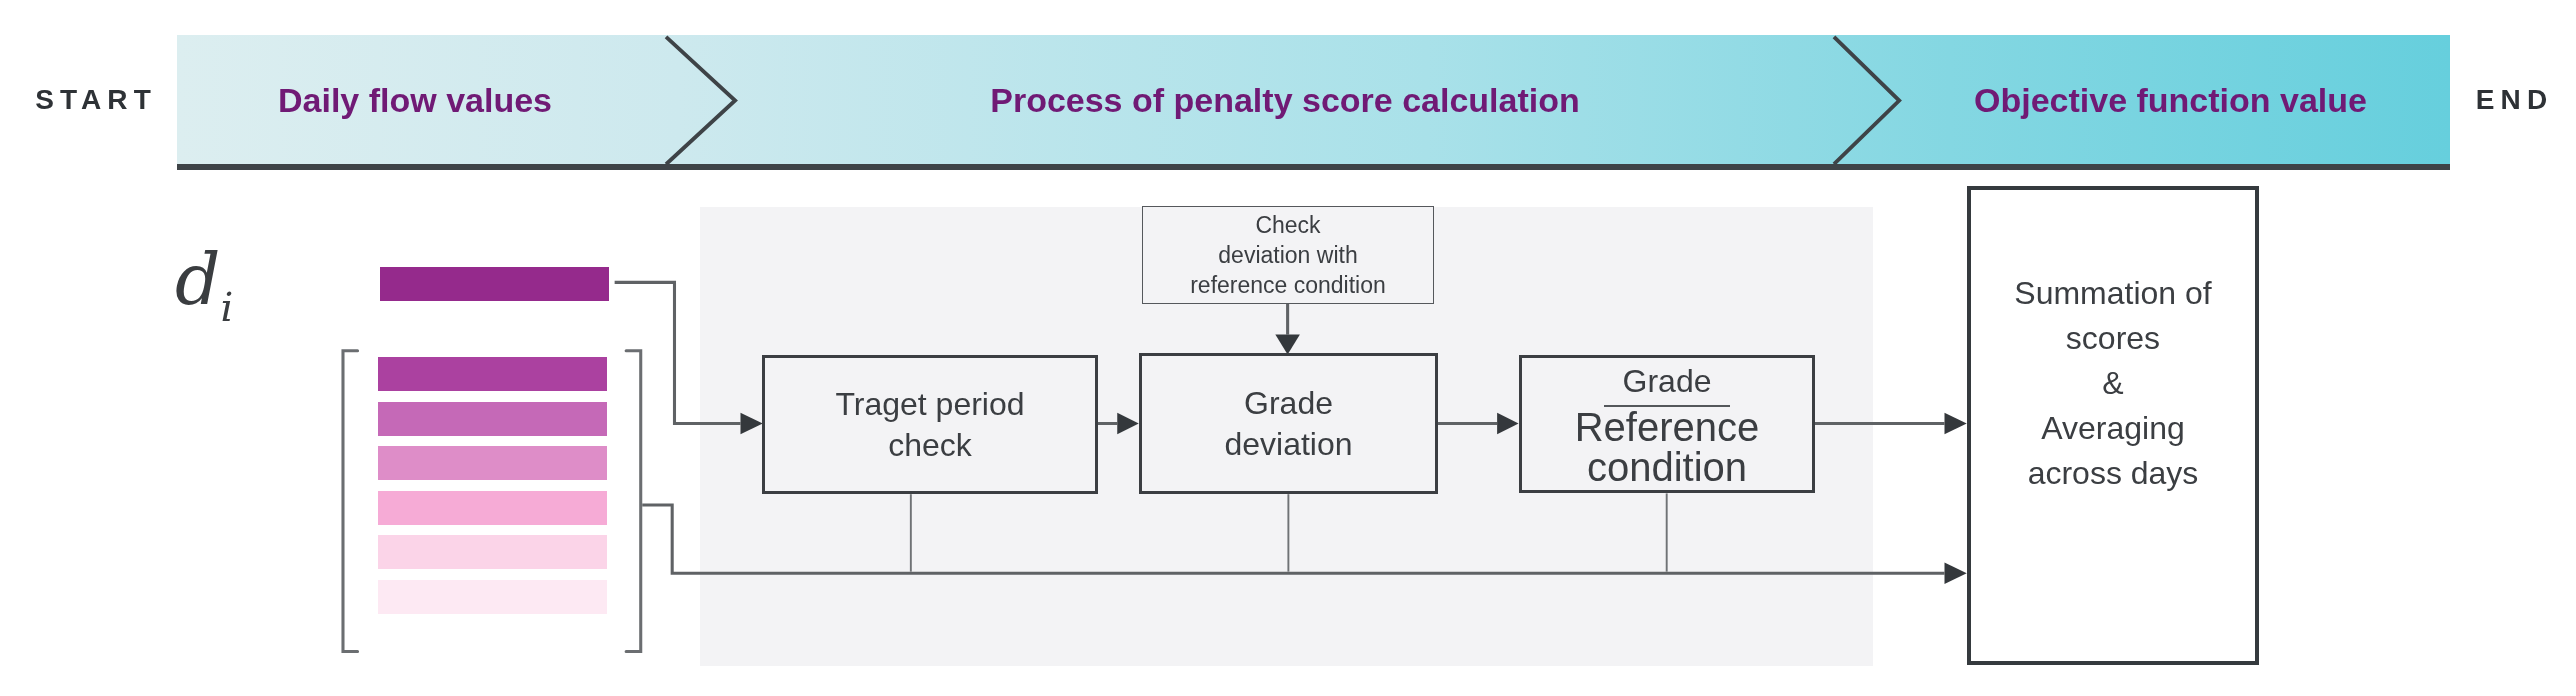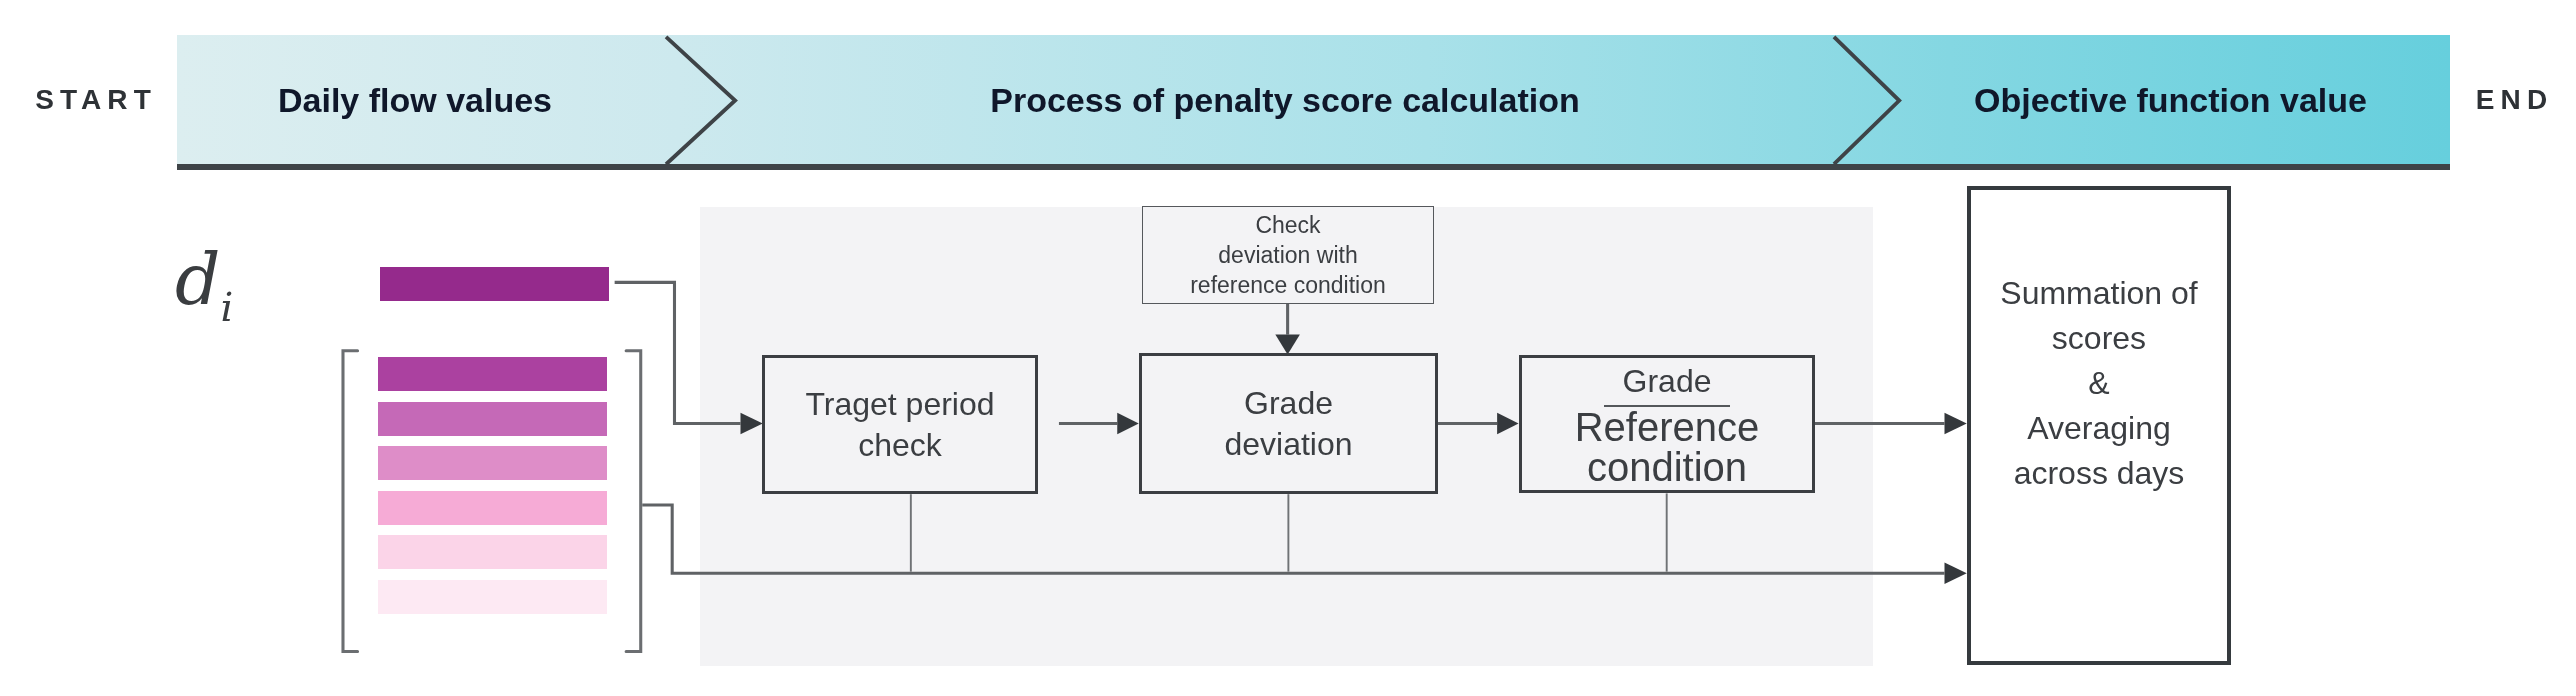--- a/index.html
+++ b/index.html
@@ -16,49 +16,49 @@
   }
   .banner-underline{
     position:absolute;left:177px;top:164px;width:2273px;height:6.1px;background:#3e4347;
   }
   .cap-label{
     position:absolute;top:35px;height:130px;display:flex;align-items:center;justify-content:center;
     font-weight:bold;font-size:28px;letter-spacing:6.1px;color:#2e3236;z-index:3;
   }
   .seg-label{
     position:absolute;top:35px;height:130px;display:flex;align-items:center;justify-content:center;
-    font-weight:bold;font-size:34px;color:#0f172a;z-index:3;text-align:center;
+    font-weight:bold;font-size:34px;color:#701a75;z-index:3;text-align:center;
   }
   #seg-daily{left:223px;width:384px;}
   #seg-process{left:978px;width:614px;}
   #seg-objective{left:1940px;width:461px;}
   #start-label{left:29px;width:134px;}
   #end-label{left:2453px;width:123px;}
 
   
   .panel{
     position:absolute;left:700px;top:207px;width:1173px;height:459px;background:#f3f3f5;z-index:0;
   }
 
   
   #wires{position:absolute;left:0;top:0;width:2576px;height:696px;z-index:1;}
 
   
   .fbox{
     position:absolute;z-index:2;display:flex;align-items:center;justify-content:center;
     background:#f3f3f5;border:3.1px solid #3b3e42;text-align:center;
   }
-  #box-target{left:762px;top:355px;width:276px;height:139px;}
+  #box-target{left:762px;top:355px;width:336px;height:139px;}
   #box-grade{left:1139px;top:353px;width:299px;height:141px;}
   #box-ratio{left:1519px;top:355px;width:296px;height:138px;}
   #box-check{
     left:1142px;top:206px;width:292px;height:98px;border:1.5px solid #55585c;
   }
   #box-output{
-    left:1967px;top:186px;width:264px;height:479px;background:#ffffff;border:4.6px solid #353a3e;
+    left:1967px;top:186px;width:292px;height:479px;background:#ffffff;border:4.6px solid #353a3e;
   }
   .tline{font-size:32px;line-height:41px;}
   .cline{font-size:23px;line-height:30px;}
   .oline{font-size:32px;line-height:45px;}
   #box-output .textblock{transform:translateY(-42px);}
 
   .frac .num{
     display:inline-block;font-size:32px;line-height:40px;
     border-bottom:2.3px solid #54575b;padding:0 18.4px 3.1px 18.4px;
   }

